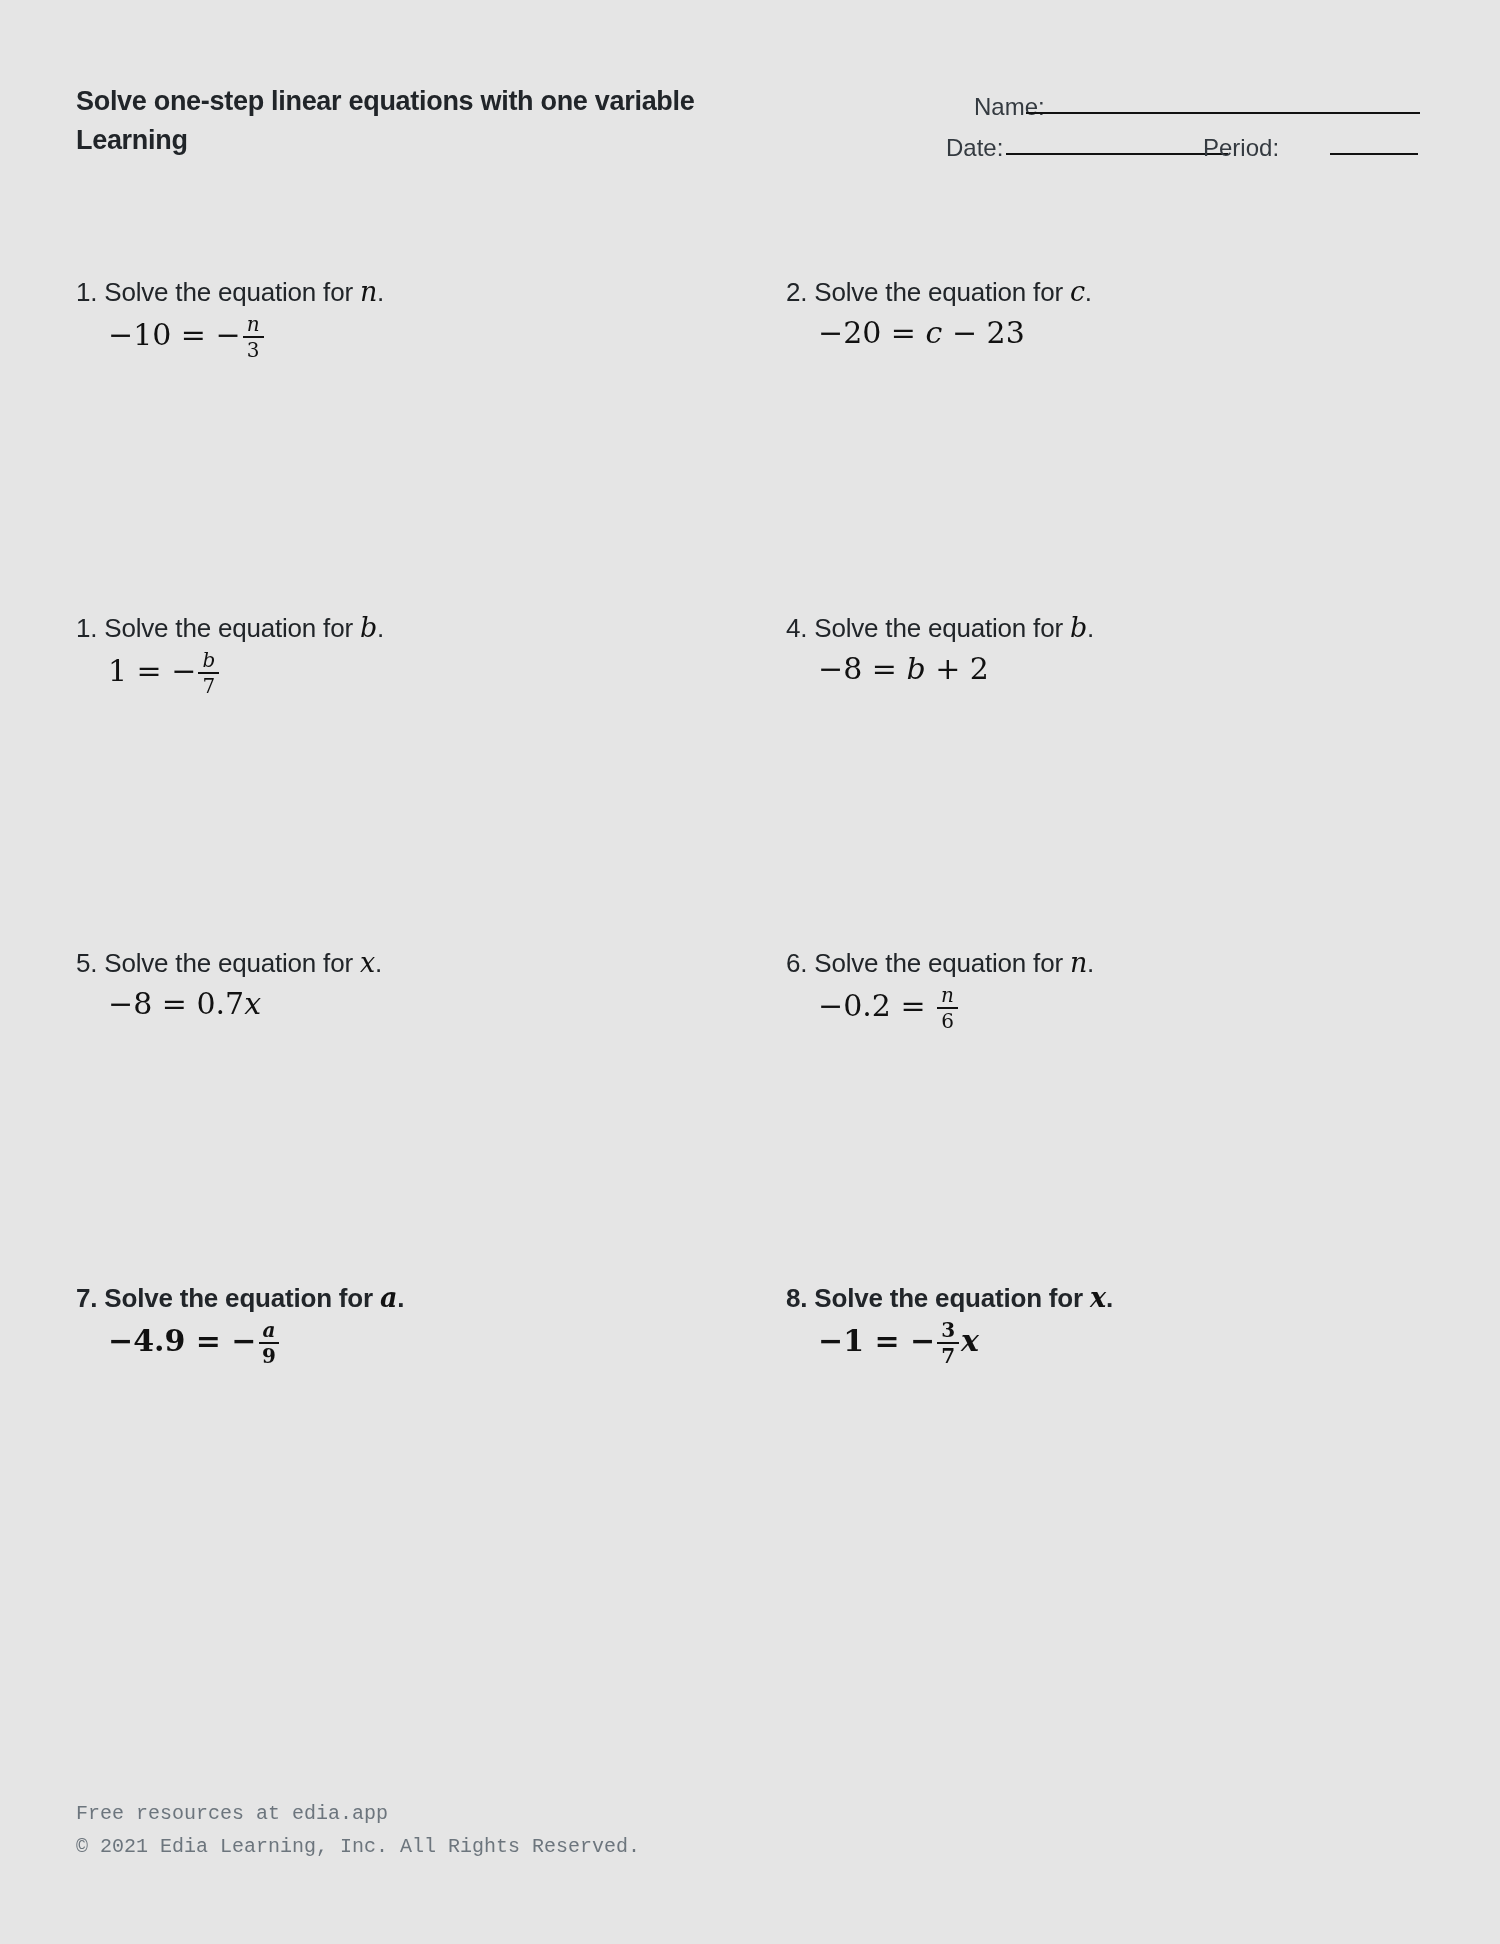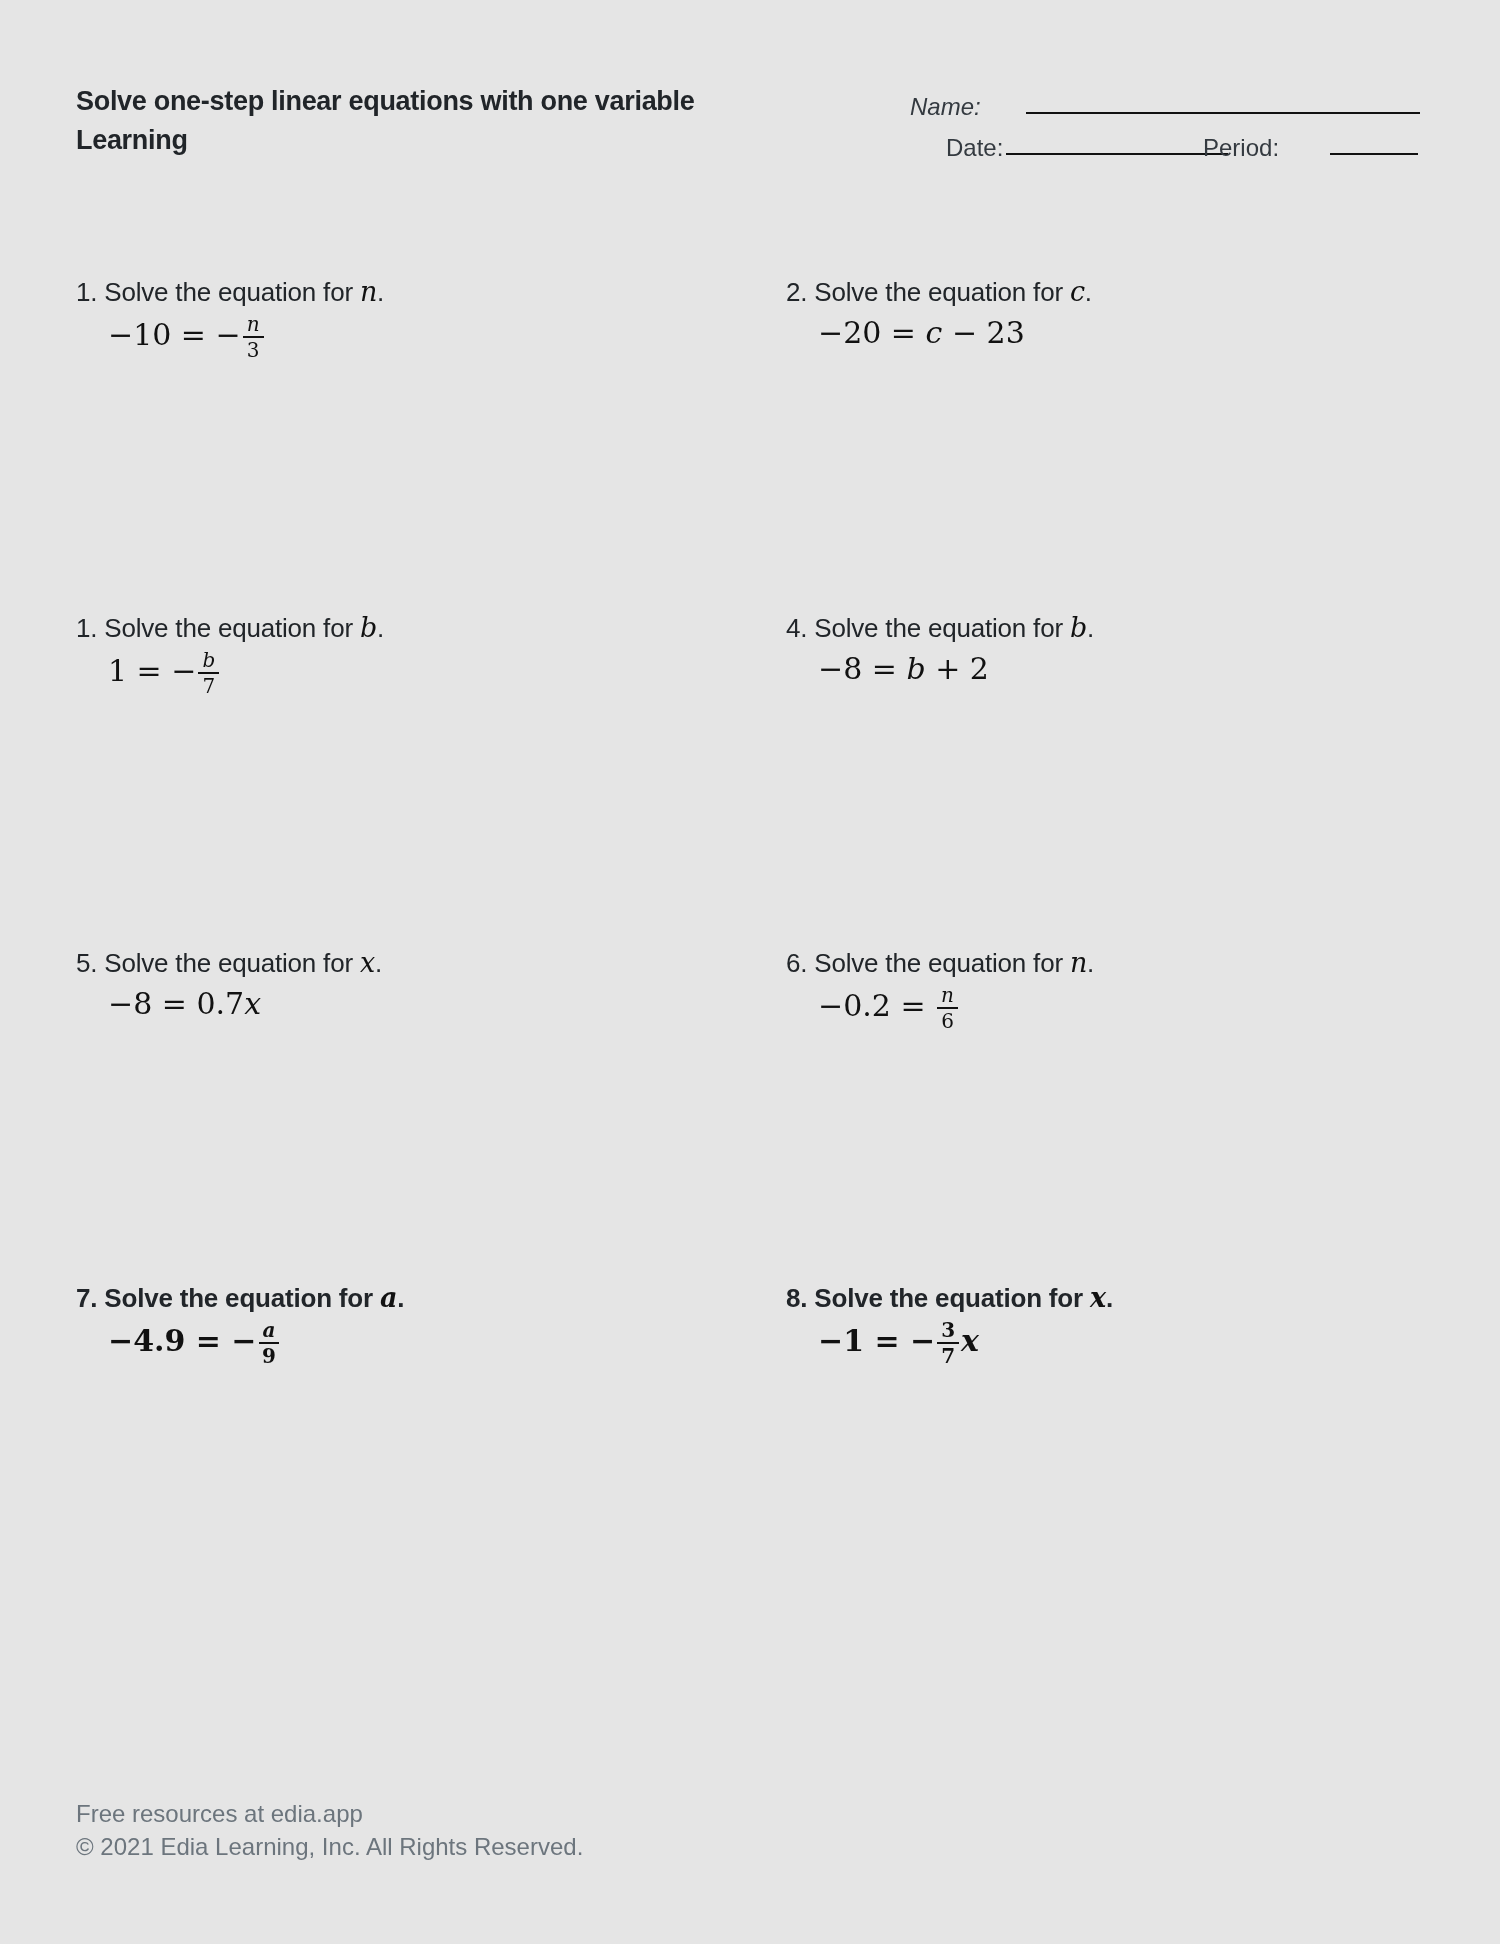--- a/index.html
+++ b/index.html
@@ -34,41 +34,41 @@
   .eq-var  { font-family:"DejaVu Serif", serif; font-style:italic; }
   .frac {
     display:inline-block; vertical-align:middle; text-align:center;
     font-size:20px; line-height:1.1; margin:0 2px;
   }
   .frac .num { display:block; border-bottom:2px solid #111111; padding:0 4px 1px; }
   .frac .den { display:block; padding-top:1px; }
   .frac .it  { font-style:italic; }
 
   
-  #footer { left:76px; top:1797px; font-size:24px; line-height:33px; color:#6c757d; }
+  #footer { left:76px; top:1797px; font-size:20px; line-height:33px; color:#6c757d;font-family:Liberation Mono, monospace; }
 
   
   .col-left  { left:76px; }
   .col-right { left:786px; }
   .row-1 { top:275px; }
   .row-2 { top:611px; }
   .row-3 { top:946px; }
   .row-4 { top:1281px;font-weight:bold; }
 </style>
 </head>
 <body>
 
 <div id="page">
 
   <div id="title" class="abs">
     <div>Solve one-step linear equations with one variable</div>
     <div>Learning</div>
   </div>
 
-  <div class="abs fill-label" style="left:910px; top:93px;font-style:italic;">Name:</div>
+  <div class="abs fill-label" style="left:974px; top:93px;">Name:</div>
   <div class="rule" style="left:1026px; top:112px; width:394px;"></div>
 
   <div class="abs fill-label" style="left:946px; top:134px;">Date:</div>
   <div class="rule" style="left:1006px; top:153px; width:222px;"></div>
 
   <div class="abs fill-label" style="left:1203px; top:134px;">Period:</div>
   <div class="rule" style="left:1330px; top:153px; width:88px;"></div>
 
   <div class="problem col-left row-1">
     <div class="prompt"><span>1. Solve the equation for </span><span class="var">n</span><span>.</span></div>

